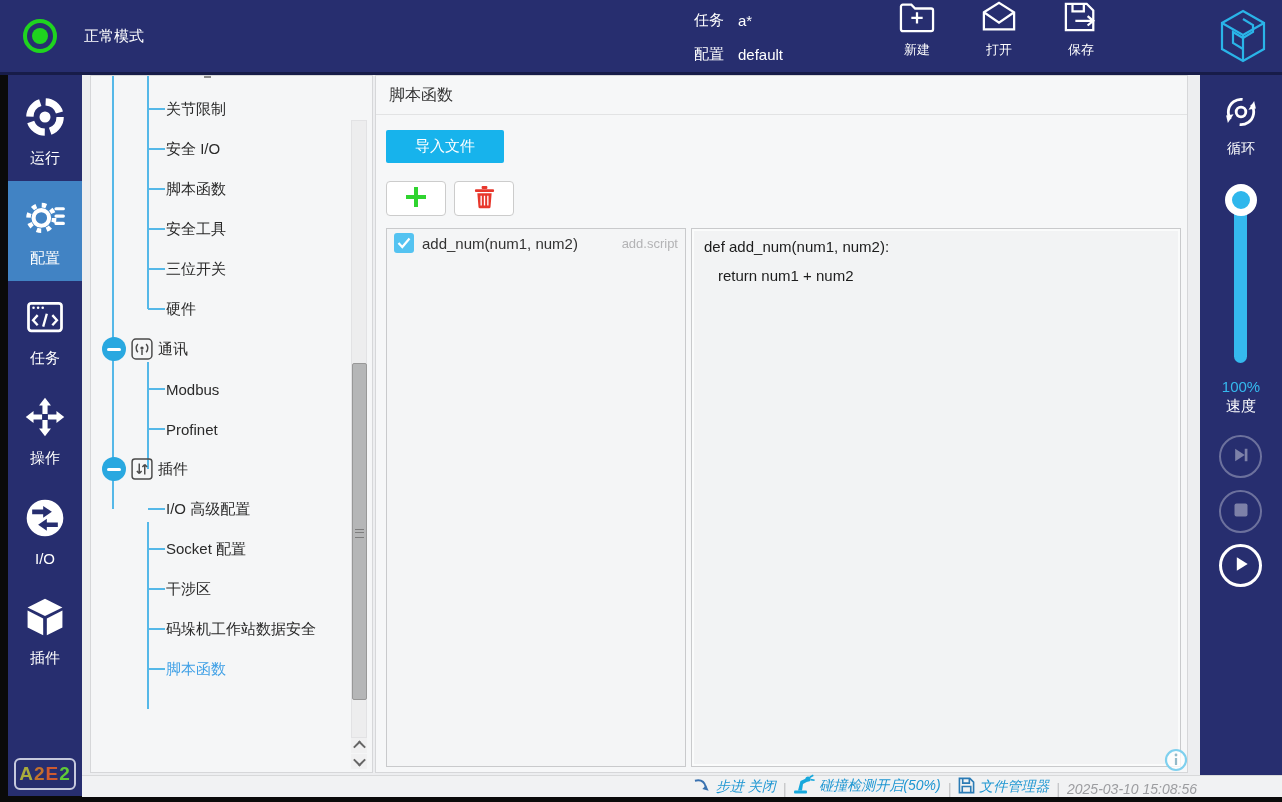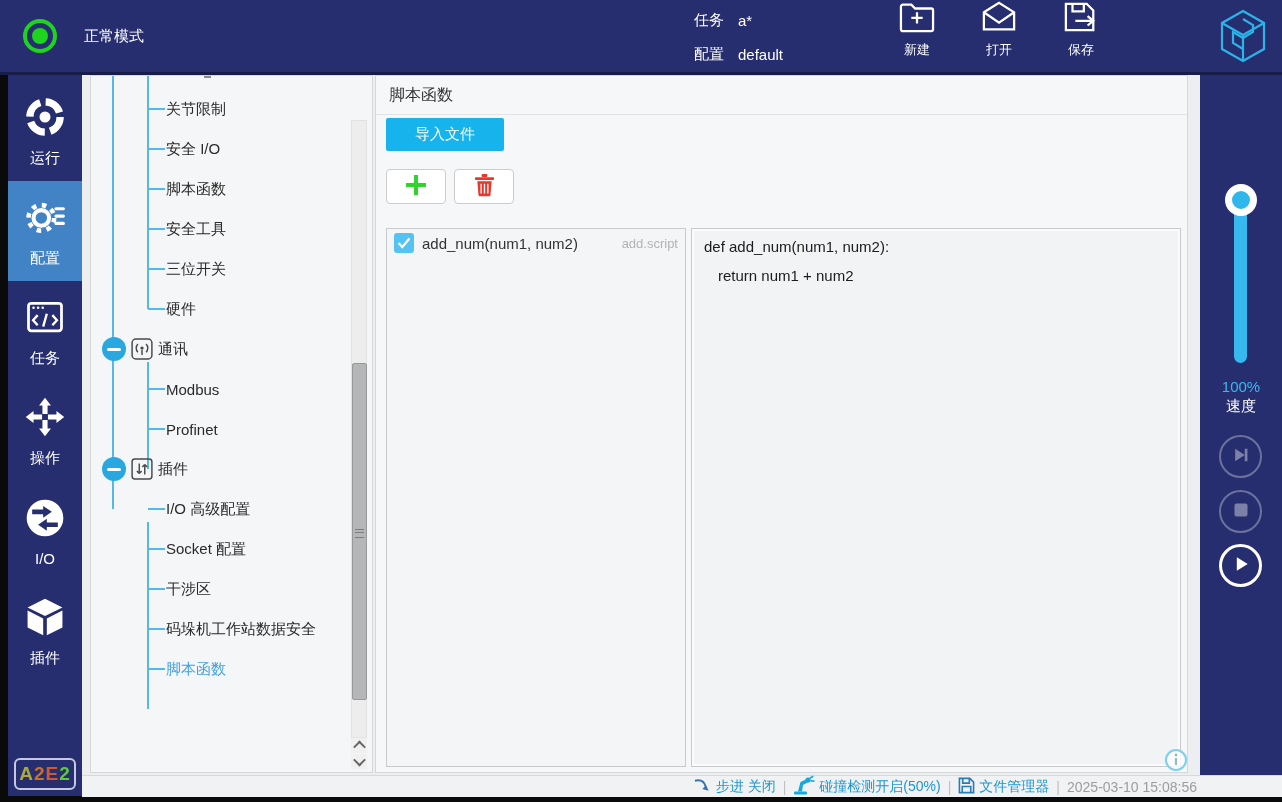--- a/index.html
+++ b/index.html
@@ -52,21 +52,21 @@
   .grip::after{content:"";position:absolute;left:0;right:0;top:2px;height:1px;background:#7d7d7d;}
   .sb-btn{position:absolute;right:5px;width:16px;height:15px;background:#f0f0f1;display:flex;align-items:center;justify-content:center;cursor:pointer;}
   .sb-up{bottom:19px;}
   .sb-down{bottom:3px;}
   .chev{width:7px;height:7px;border-left:2px solid #666;border-top:2px solid #666;}
   .chev.up{transform:rotate(45deg) translate(1px,1px);}
   .chev.down{transform:rotate(225deg) translate(1px,1px);}
   
   .mainpanel{position:absolute;left:375px;top:75px;width:813px;height:698px;background:#f6f7f8;border:1px solid #d6d7d9;box-sizing:border-box;}
   .main-title-row{height:38px;border-bottom:1px solid #e2e3e4;display:flex;align-items:center;padding-left:13px;font-size:16px;color:#333;}
-  .import-btn{margin:3px 0 0 10px;width:118px;height:33px;background:#17b3ec;color:#fff;border:none;font-size:15px;border-radius:2px;cursor:pointer;font-family:inherit;}
+  .import-btn{margin:15px 0 0 10px;width:118px;height:33px;background:#17b3ec;color:#fff;border:none;font-size:15px;border-radius:2px;cursor:pointer;font-family:inherit;}
   .tool-row{margin:18px 0 0 10px;display:flex;gap:8px;}
   .icon-btn{width:58px;height:33px;background:#fff;border:1px solid #ccc;border-radius:4px;display:flex;align-items:center;justify-content:center;cursor:pointer;}
   .body-row{position:absolute;left:10px;right:6px;top:152px;bottom:5px;display:flex;gap:5px;}
   .script-list{width:300px;flex:none;background:#f4f5f6;border:1px solid #c9cacc;box-sizing:border-box;}
   .script-row{display:flex;align-items:center;gap:8px;padding:4px 7px;cursor:pointer;}
   .checkbox{width:20px;height:20px;background:#54c3f1;border-radius:3px;display:flex;align-items:center;justify-content:center;flex:none;cursor:pointer;}
   .script-name{font-size:15px;color:#333;}
   .script-file{margin-left:auto;font-size:13px;color:#b3b3b5;}
   .code-panel{flex:1;background:#f2f3f4;border:1px solid #c9cacc;box-shadow:inset 0 0 0 2px #fafbfb;box-sizing:border-box;padding:9px 12px;}
   .code-line{font-size:15px;color:#1c1c1c;}
@@ -79,21 +79,21 @@
   .slider-track{position:absolute;left:34px;top:122px;width:13px;height:166px;background:#35b9ee;border-radius:7px;cursor:pointer;}
   .slider-knob{position:absolute;left:25px;top:109px;width:32px;height:32px;border-radius:50%;background:#2fb7ec;border:7px solid #fff;box-sizing:border-box;cursor:pointer;}
   .speed-pct{position:absolute;left:0;right:0;top:303px;text-align:center;color:#35b9ee;font-size:15px;}
   .speed-lbl{position:absolute;left:0;right:0;top:322px;text-align:center;font-size:15px;}
   .pb-btn{position:absolute;left:19px;width:43px;height:43px;border-radius:50%;display:flex;align-items:center;justify-content:center;box-sizing:border-box;cursor:pointer;}
   .pb-btn.dim{border:2px solid rgba(255,255,255,0.32);}
   .pb-skip{top:360px;} .pb-stop{top:415px;}
   .pb-play{top:469px;border:3px solid #fff;}
   
   .statusbar{position:absolute;left:82px;right:0;top:775px;height:21px;background:#f1f2f3;border-top:1px solid #d8d9da;
-             display:flex;align-items:center;justify-content:flex-end;padding-right:85px;gap:7px;font-size:14px;color:#1e96d2;box-sizing:content-box;}
+             display:flex;align-items:flex-end;justify-content:flex-end;padding-right:85px;gap:7px;font-size:14px;color:#1e96d2;box-sizing:content-box;font-style:italic;}
   .statusbar .sep{color:#c0c1c3;}
   .statusbar .ts{color:#9c9da0;}
   .s-item{display:flex;align-items:center;gap:4px;cursor:pointer;}
 </style>
 </head>
 <body>
 
 <div class="screen">
 
   <div class="topbar">
@@ -357,20 +357,31 @@
 
   <div class="info-bubble">
     <svg width="24" height="24" viewBox="0 0 24 24">
       <circle cx="12" cy="12" r="10" fill="rgba(255,255,255,0.75)" stroke="#7fd0ee" stroke-width="2.2"></circle>
       <rect x="10.9" y="10" width="2.2" height="7" fill="#93bac9"></rect>
       <circle cx="12" cy="7" r="1.4" fill="#93bac9"></circle>
     </svg>
   </div>
 
   <div class="rightnav">
+    <div class="loop-btn">
+      <span>
+        <svg width="42" height="42" viewBox="0 0 48 48" fill="none" stroke="#fff" stroke-width="3.2">
+          <circle cx="24" cy="24" r="14.5" stroke-dasharray="33 12.5" transform="rotate(-35 24 24)"></circle>
+          <path d="M39 11.5 l2 8.5 -8.5 1.5 Z" fill="#fff" stroke="none"></path>
+          <path d="M9 36.5 l-2 -8.5 8.5 -1.5 Z" fill="#fff" stroke="none"></path>
+          <circle cx="24" cy="24" r="5.5"></circle>
+        </svg>
+      </span>
+      <span class="lbl">循环</span>
+    </div>
 
     <div class="slider-track"></div>
     <div class="slider-knob"></div>
     <div class="speed-pct">100%</div>
     <div class="speed-lbl">速度</div>
 
     <div class="pb-btn dim pb-skip">
       <span>
         <svg width="20" height="20" viewBox="0 0 24 24" fill="rgba(255,255,255,0.4)">
             <path d="M5 4.5 L16.5 12 L5 19.5 Z"></path>

